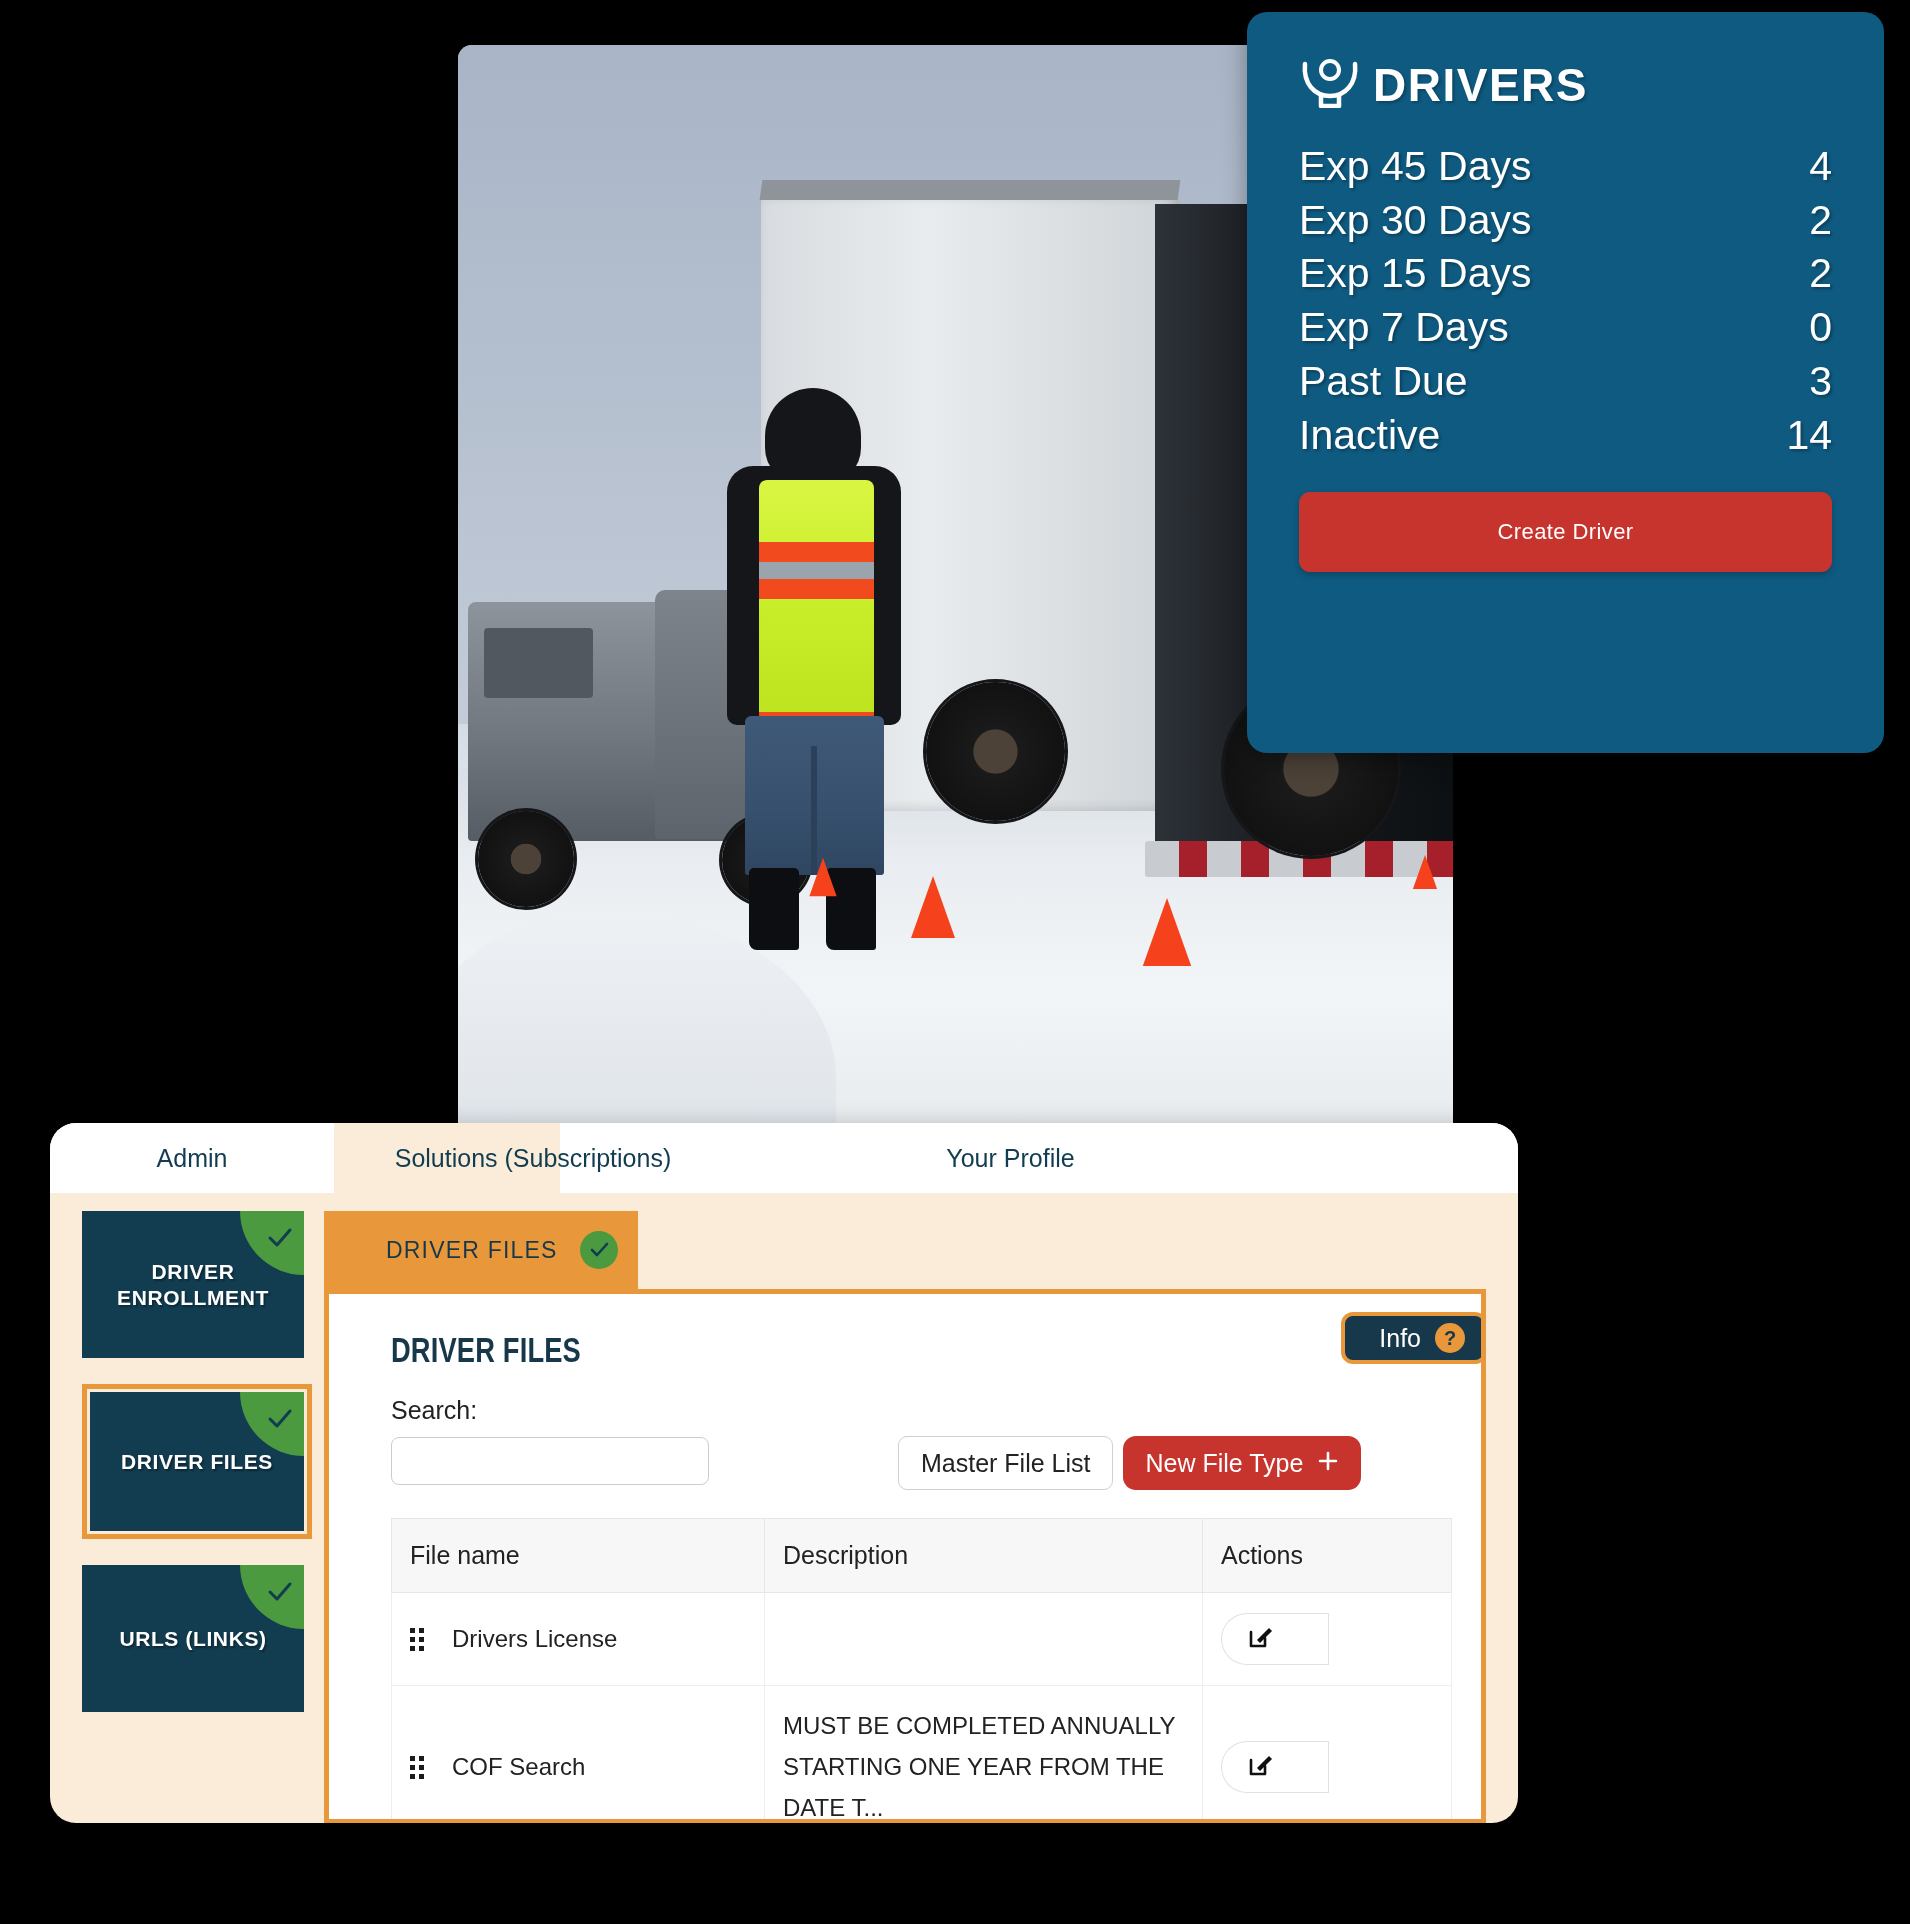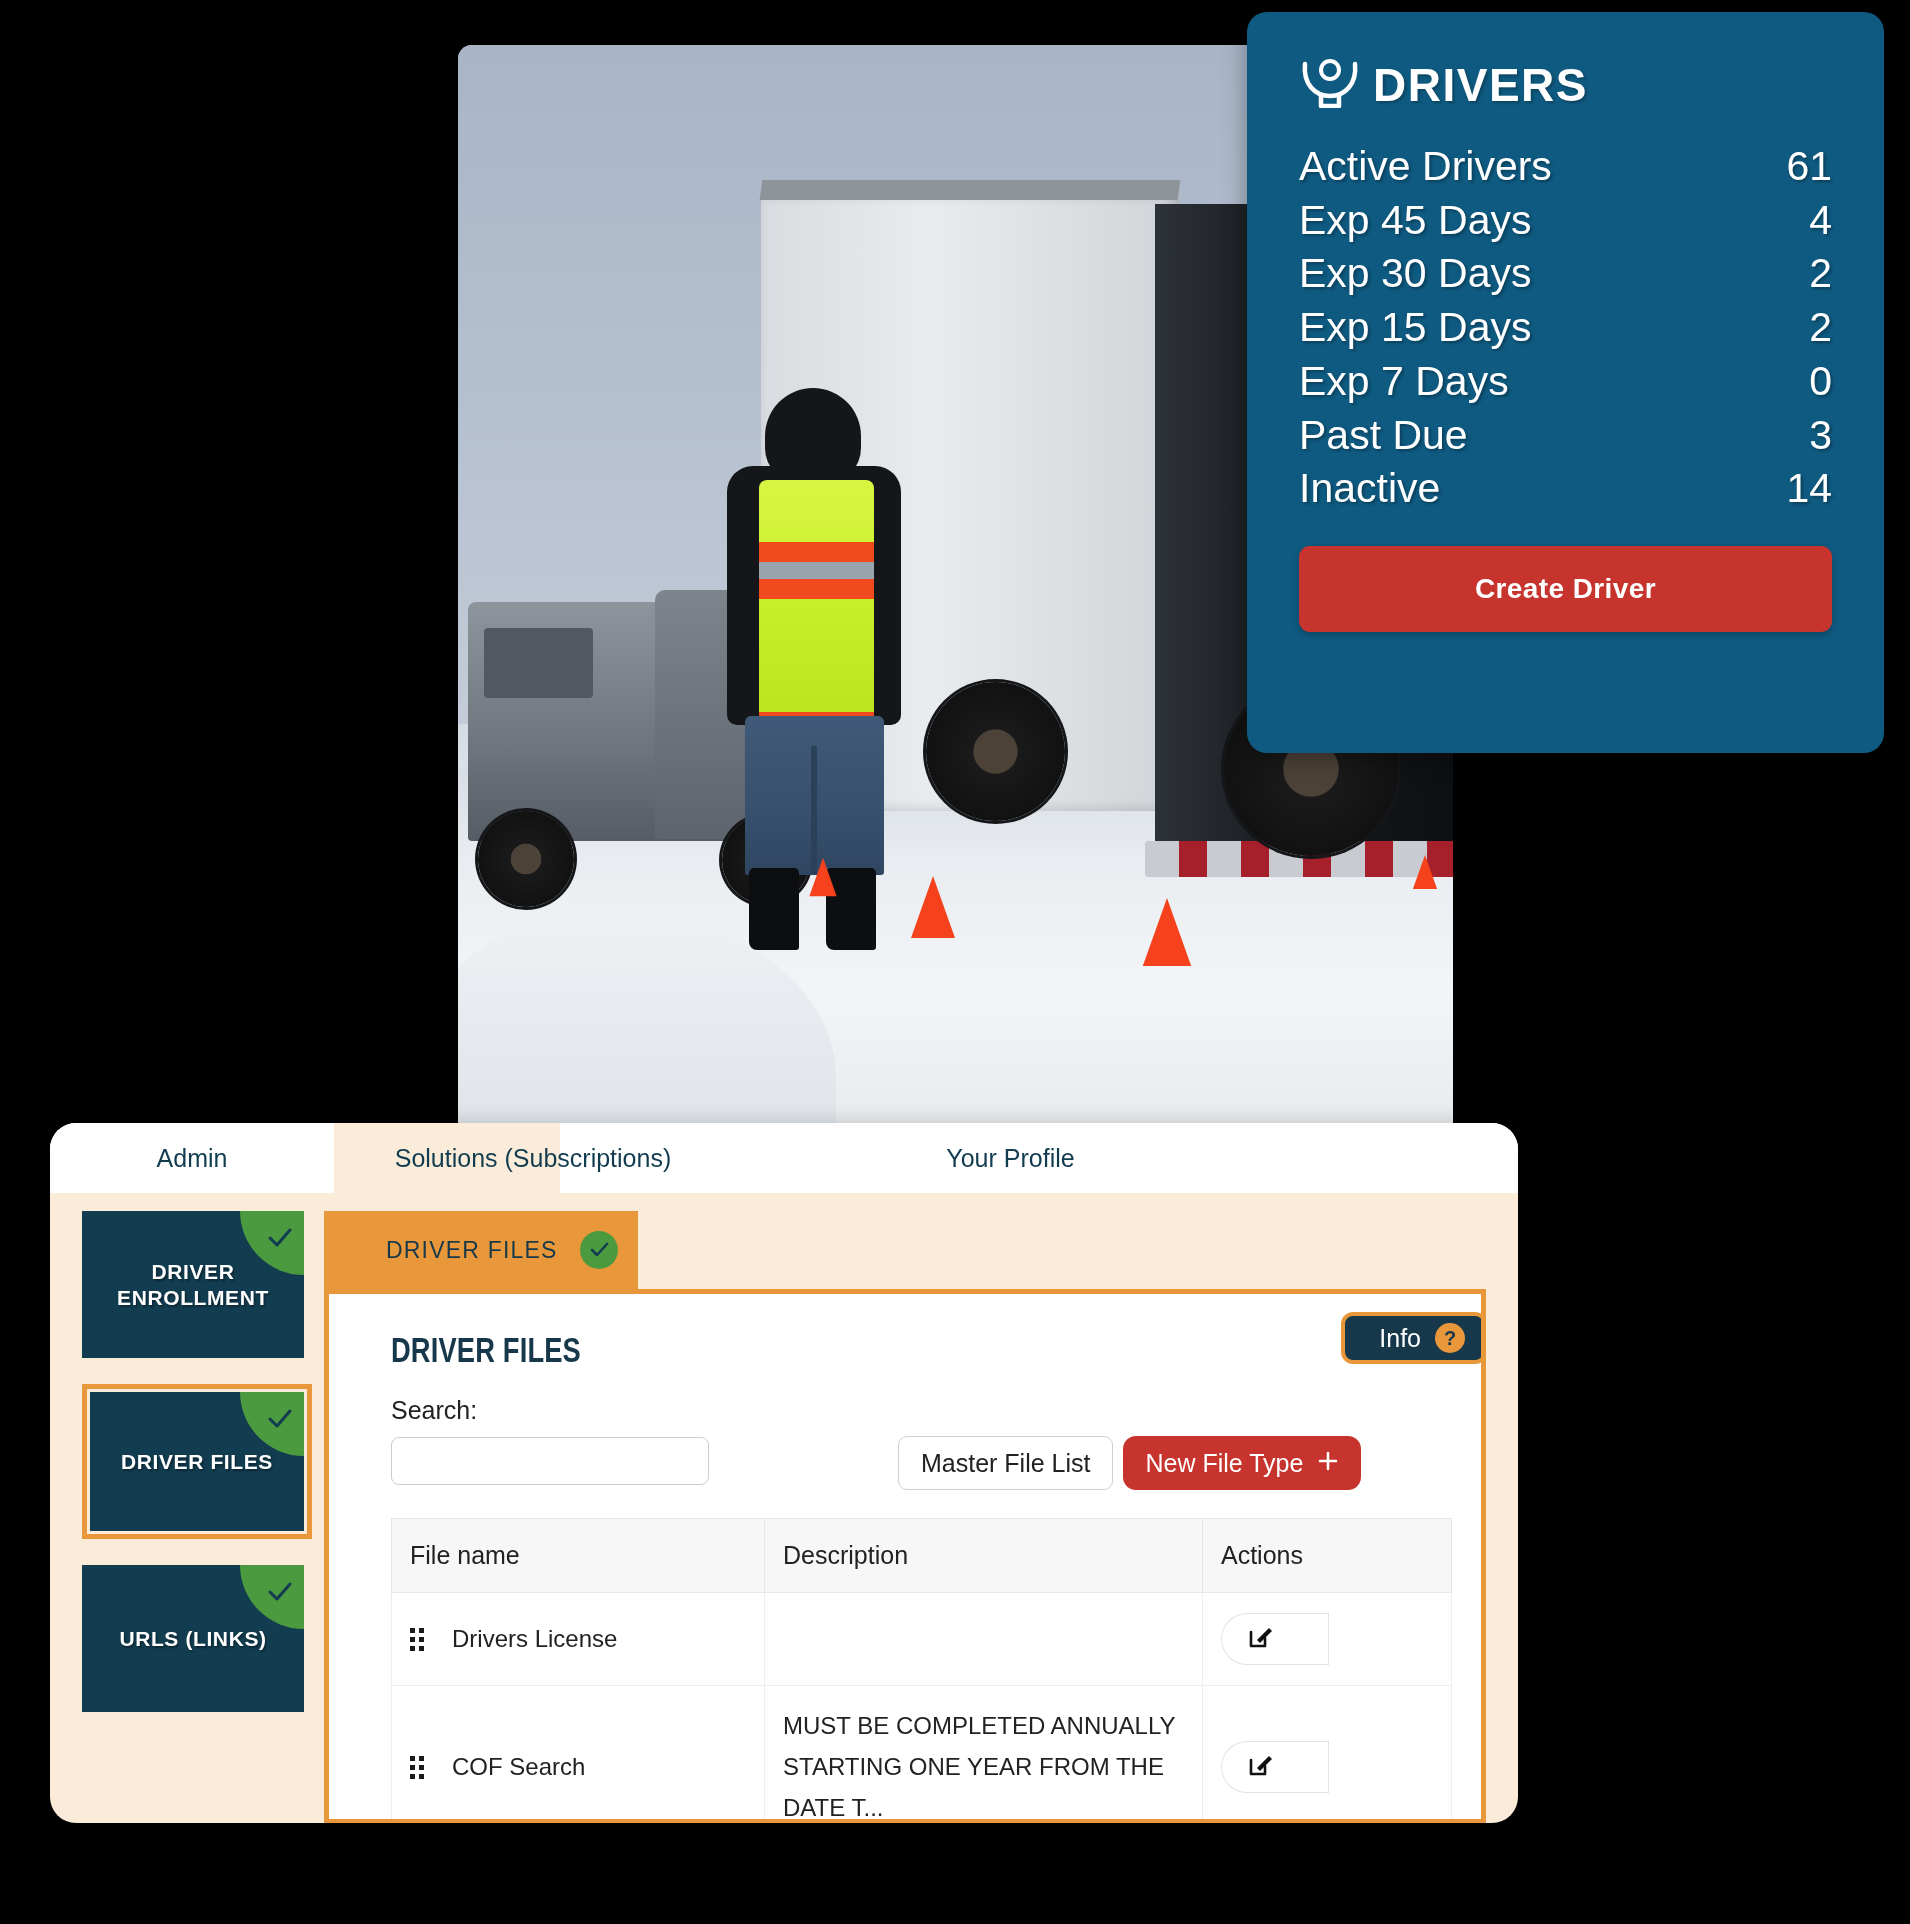--- a/index.html
+++ b/index.html
@@ -125,21 +125,21 @@
   .dc-rows{ margin:0 0 6px 0; }
   .dc-row{
     display:flex; justify-content:space-between; align-items:baseline;
     color:#fff; font-size:41px; line-height:1.31;
     text-shadow:2px 2px 3px rgba(0,0,0,.30);
   }
   .dc-row .v{ min-width:70px; text-align:right; }
   .create-btn{
     display:block; width:100%; margin-top:30px; padding:27px 0;
     background:#c7332d; color:#fff; border:none; border-radius:11px;
-    font-size:28px; font-weight:bold; letter-spacing:0.4px; cursor:pointer;
+    font-size:22px; font-weight:normal; letter-spacing:0.4px; cursor:pointer;
     box-shadow:0 3px 6px rgba(0,0,0,.22);
   }
 
   
   .panel{
     position:absolute; left:50px; top:1123px; width:1468px; height:700px;
     background:#fbecda; border-radius:26px; overflow:hidden;
     box-shadow:0 6px 26px rgba(0,0,0,.30);
   }
   .tabbar{ position:relative; height:70px; background:#fbecda; }
@@ -311,24 +311,20 @@
         <svg viewBox="0 0 62 52" fill="none" xmlns="http://www.w3.org/2000/svg">
           <circle cx="31" cy="14" r="9" stroke="#fff" stroke-width="4"></circle>
           <path d="M6 8 C4 28 16 40 31 40 C46 40 58 28 56 8" stroke="#fff" stroke-width="4.5" stroke-linecap="round" fill="none"></path>
           <path d="M22 40 L22 50 L40 50 L40 40" stroke="#fff" stroke-width="4.5" stroke-linejoin="round" fill="none"></path>
         </svg>
       </span>
       <span class="dc-title">DRIVERS</span>
     </div>
 
     <div class="dc-rows">
-      <div class="dc-row">
-        <span>Active Drivers</span>
-        <span class="v">61</span>
-      </div>
       <div class="dc-row">
         <span>Exp 45 Days</span>
         <span class="v">4</span>
       </div>
       <div class="dc-row">
         <span>Exp 30 Days</span>
         <span class="v">2</span>
       </div>
       <div class="dc-row">
         <span>Exp 15 Days</span>

